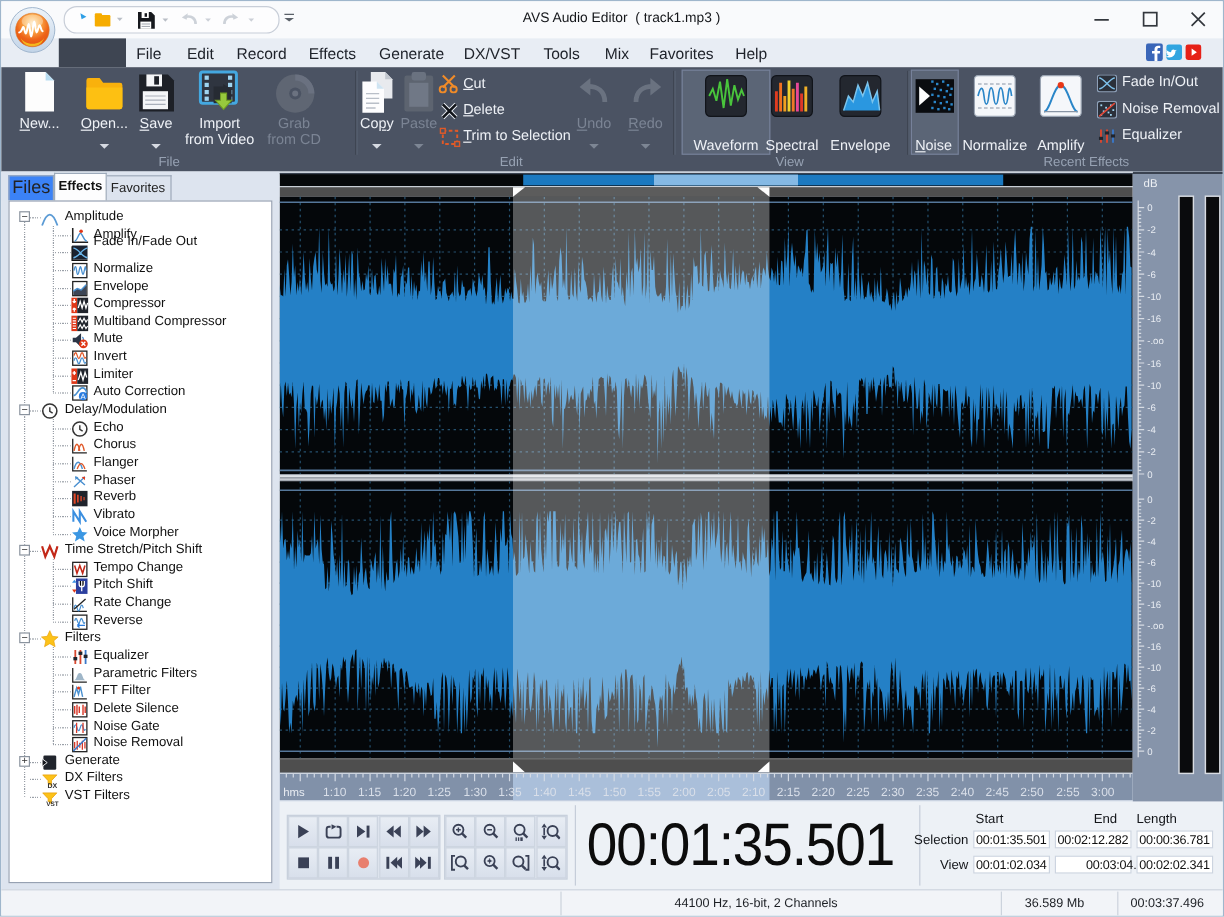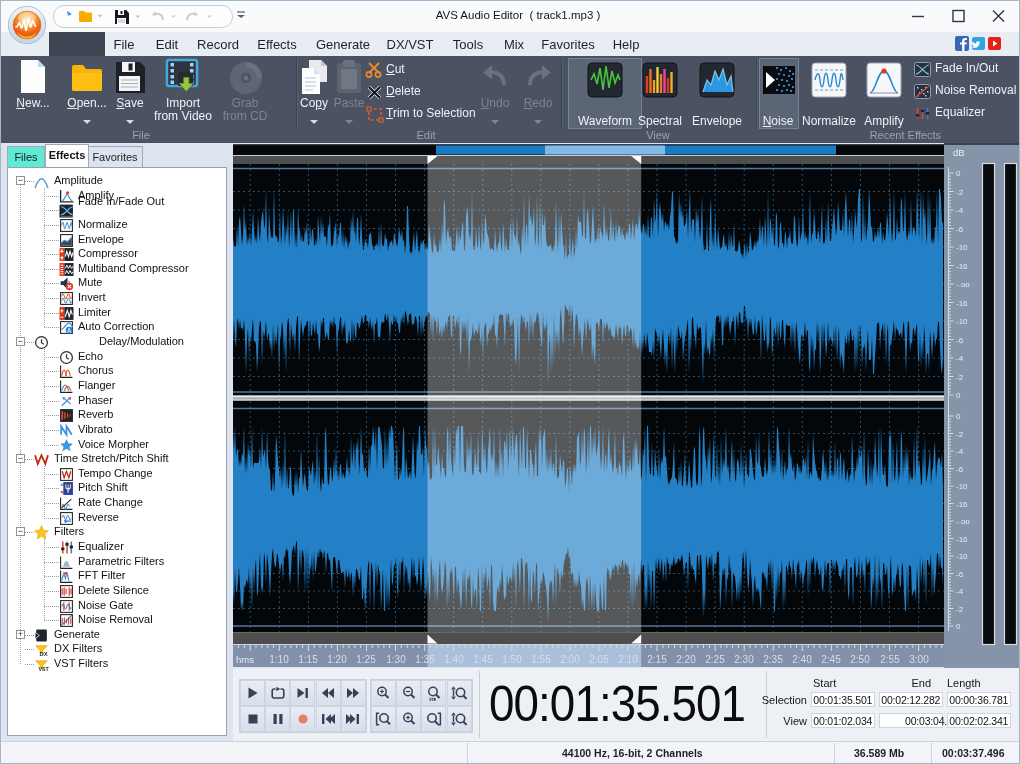--- a/index.html
+++ b/index.html
@@ -9,21 +9,21 @@
 .tab{position:absolute;top:0;height:25px;line-height:25px;font-size:13px;color:#1d2129;text-align:center;}
 .glabel{position:absolute;font-size:11px;color:#97a2b3;text-align:center;}
 .blabel{position:absolute;font-size:12px;color:#eef1f6;text-align:center;line-height:13px;}
 .caret{position:absolute;width:0;height:0;border-left:4px solid transparent;border-right:4px solid transparent;border-top:4px solid #d6dae2;}
 .caretg{border-top-color:#7d8694;}
 .treerow{position:absolute;height:15px;font-size:11px;color:#111;white-space:nowrap;}
 .dots-v{position:absolute;width:1px;background-image:repeating-linear-gradient(to bottom,#9aa0a8 0 1px,transparent 1px 2px);}
 .dots-h{position:absolute;height:1px;background-image:repeating-linear-gradient(to right,#9aa0a8 0 1px,transparent 1px 2px);}
 .pm{position:absolute;width:9px;height:9px;background:#fff;border:1px solid #8a939e;font-size:9px;line-height:7px;text-align:center;color:#333;}
 .cell{position:absolute;width:63.5px;height:15px;background:#fff;border:1px solid #ccd4e0;font-size:10.5px;letter-spacing:-0.2px;color:#111;text-align:center;line-height:14px;}
-.sb{position:absolute;font-size:10.5px;color:#1c1f24;font-weight:bold;}
+.sb{position:absolute;font-size:10.5px;color:#1c1f24;}
 </style></head><body>
 <div id="win">
 
 <div class="abs" style="left:0;top:0;width:1018px;height:31px;background:#f9fafc;"></div>
 <div class="abs" style="left:367px;top:8px;width:300px;font-size:11.5px;color:#14161a;white-space:nowrap;text-align:center;">AVS Audio Editor&nbsp; ( track1.mp3 )</div>
 
 <svg class="abs" style="left:905px;top:6px;" width="108" height="18" viewBox="0 0 108 18">
 <path d="M6 9.5h12" stroke="#33373d" stroke-width="1.4"></path>
 <rect x="47" y="3.5" width="11" height="11" fill="none" stroke="#33373d" stroke-width="1.4"></rect>
 <path d="M87 3.5l11 11M98 3.5l-11 11" stroke="#33373d" stroke-width="1.4"></path>
@@ -271,21 +271,21 @@
 <div class="caret" style="left:82px;top:119px;"></div>
 <div class="caret" style="left:125px;top:119px;"></div>
 <div class="caret" style="left:309px;top:119px;"></div>
 <div class="caret caretg" style="left:344px;top:119px;"></div>
 <div class="caret caretg" style="left:490px;top:119px;"></div>
 <div class="caret caretg" style="left:533px;top:119px;"></div>
 
 <div class="abs" style="left:0;top:142px;width:1018px;height:598px;background:#dde4ef;"></div>
 
 <div class="abs" style="left:0;top:142px;width:232px;height:24px;background:#dde4ef;"></div>
-<div class="abs" style="left:6px;top:145px;width:38px;height:21px;background:#5eead4;border:1px solid #9daaba;border-bottom:none;font-size:11px;text-align:center;line-height:20px;color:#222;">Files</div>
+<div class="abs" style="left:6px;top:145px;width:38px;height:21px;background:#3b82f6;border:1px solid #9daaba;border-bottom:none;font-size:15px;text-align:center;line-height:20px;color:#222;">Files</div>
 <div class="abs" style="left:86px;top:145px;width:56px;height:21px;background:#dce3ee;border:1px solid #9daaba;border-bottom:none;font-size:11px;text-align:center;line-height:20px;color:#222;">Favorites</div>
 <div class="abs" style="left:44px;top:143px;width:44px;height:24px;background:#fdfdfe;border:1px solid #9daaba;border-bottom:none;font-size:11px;font-weight:bold;text-align:center;line-height:21px;color:#111;">Effects</div>
 <div class="abs" style="left:6px;top:166px;width:220px;height:569px;background:#fff;border:1px solid #96a1b2;"></div>
 <div class="dots-v" style="left:19px;top:180px;height:483px;"></div>
 <div class="dots-h" style="left:24px;top:180px;width:9px;"></div>
 <div class="pm" style="left:15px;top:175px;">−</div>
 <svg class="abs" style="left:33px;top:173px;" width="15" height="15" viewBox="0 0 14 14">
       <path d="M1 13Q7 -4 13 13" stroke="#5b9bd5" stroke-width="1.4" fill="none"></path>
     </svg>
 <div class="treerow" style="left:53px;top:173px;">Amplitude</div>
@@ -364,21 +364,21 @@
       <circle cx="9.5" cy="9.5" r="3.2" fill="#2a7de0"></circle>
       <text x="9.5" y="11.8" font-size="6" fill="#fff" text-anchor="middle" font-family="Liberation Sans">A</text>
     </svg>
 <div class="treerow" style="left:77px;top:319px;">Auto Correction</div>
 <div class="dots-h" style="left:24px;top:341px;width:9px;"></div>
 <div class="pm" style="left:15px;top:336px;">−</div>
 <svg class="abs" style="left:33px;top:334px;" width="15" height="15" viewBox="0 0 14 14">
       <circle cx="7" cy="7" r="5.5" fill="#fdfdfd" stroke="#333" stroke-width="1.2"></circle>
       <path d="M7 4v3.2l2.2 1.4" stroke="#333" stroke-width="1.1" fill="none"></path>
     </svg>
-<div class="treerow" style="left:53px;top:334px;margin-left:45px;">Delay/Modulation</div>
+<div class="treerow" style="left:53px;top:334px;">Delay/Modulation</div>
 <div class="dots-v" style="left:43px;top:348px;height:95px;"></div>
 <div class="dots-h" style="left:43px;top:356px;width:15px;"></div>
 <svg class="abs" style="left:58px;top:349px;" width="15" height="15" viewBox="0 0 14 14">
       <circle cx="7" cy="7" r="5.5" fill="#fdfdfd" stroke="#333" stroke-width="1.2"></circle>
       <path d="M7 4v3.2l2.2 1.4" stroke="#333" stroke-width="1.1" fill="none"></path>
     </svg>
 <div class="treerow" style="left:77px;top:349px;">Echo</div>
 <div class="dots-h" style="left:43px;top:370px;width:15px;"></div>
 <svg class="abs" style="left:58px;top:363px;" width="15" height="15" viewBox="0 0 14 14">
       <rect x="1.5" y="1.5" width="11" height="11" fill="#fff"></rect>

